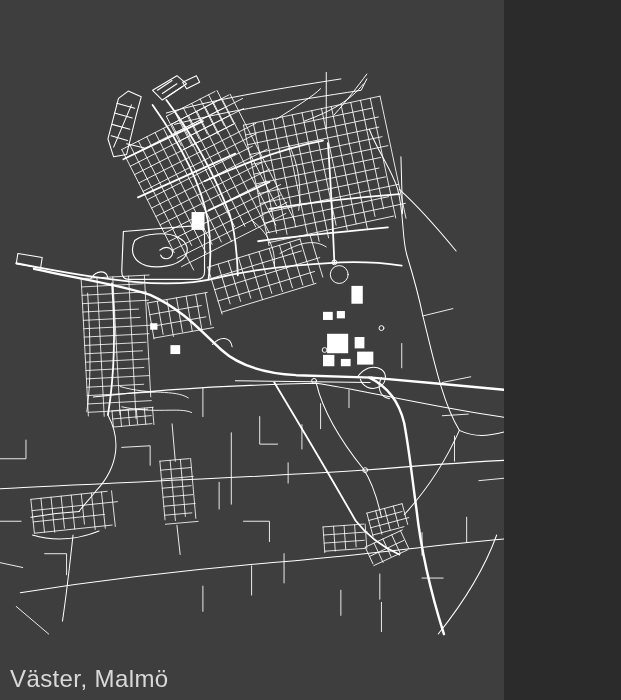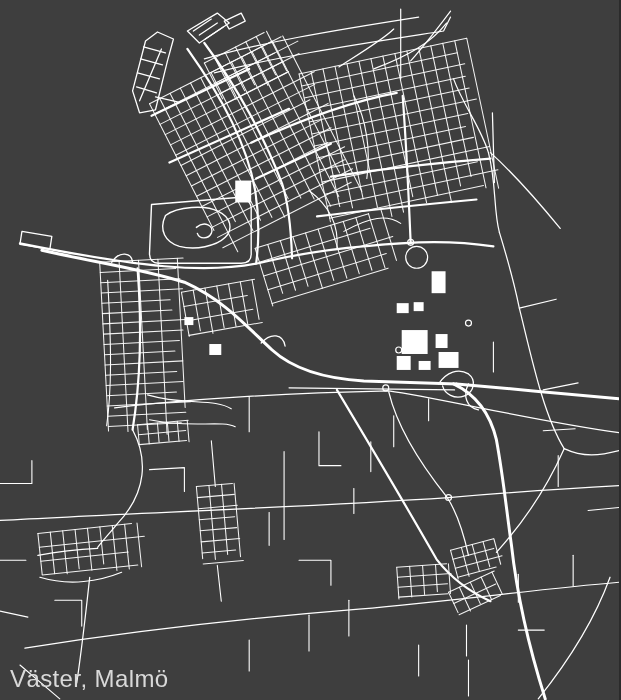--- a/index.html
+++ b/index.html
@@ -1,16 +1,16 @@
 <!DOCTYPE html>
 <html><head>
 <meta charset="utf-8">
 <style>
   html,body{margin:0;padding:0;background:#2b2b2b}
-  .stage{position:relative;width:619px;height:700px;background:var(--bg,#3e3e3e);overflow:hidden}
+  .stage{position:relative;width:504px;height:700px;background:var(--bg,#3e3e3e);overflow:hidden}
   .stage svg{position:absolute;left:0;top:0;width:100%;height:100%;display:block}
   .map-title{
     position:absolute;left:10px;bottom:7px;
     font-family:"Liberation Sans", sans-serif;
     font-size:24px;font-weight:400;letter-spacing:.4px;
     color:var(--label,#d9d9d9);
   }
   .r{fill:none;stroke:var(--road,#ffffff);stroke-linecap:round;stroke-linejoin:round}
   .t{stroke-width:1.05;opacity:.93}
   .blk{fill:var(--road,#ffffff);stroke:none}

